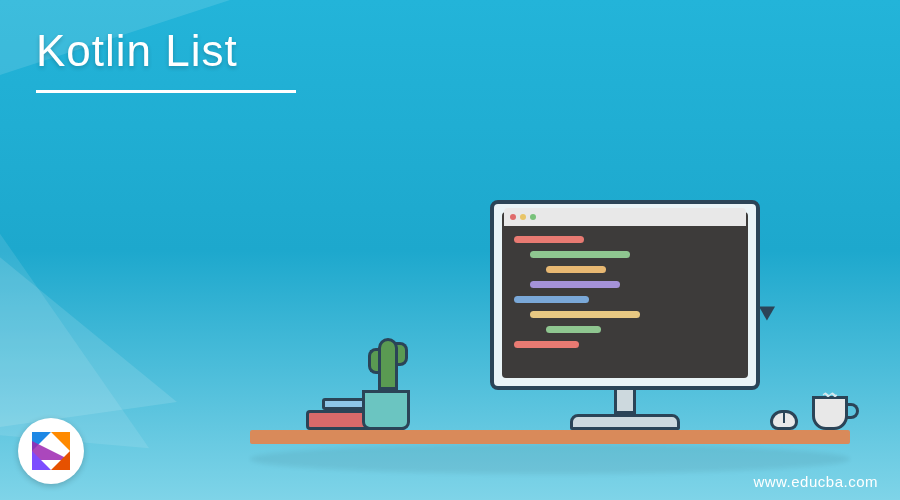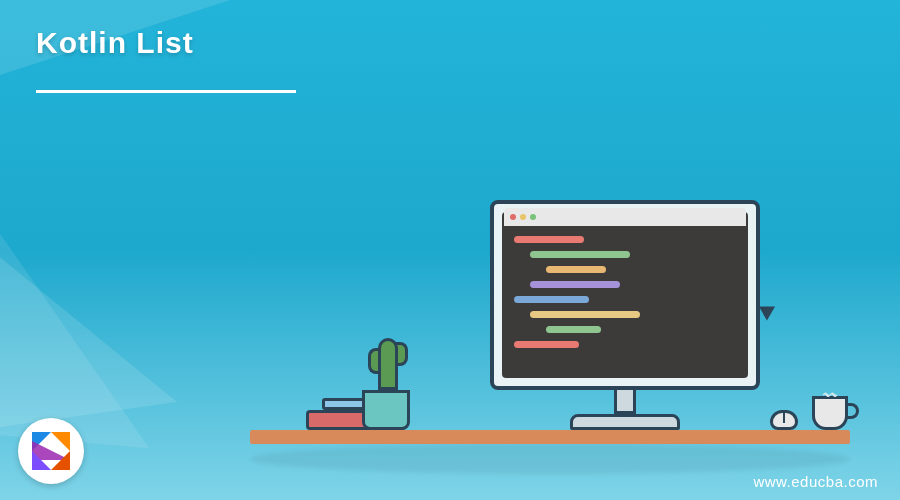--- a/index.html
+++ b/index.html
@@ -16,21 +16,21 @@
       border-top: 75px solid rgba(255,255,255,0.12);
       border-right: 230px solid transparent; }
     .tri-l { position: absolute; top: 160px; left: -80px; width: 0; height: 0;
       border-bottom: 260px solid rgba(255,255,255,0.12);
       border-right: 240px solid transparent; transform: rotate(-8deg); }
     .tri-l2 { position: absolute; top: 200px; left: -40px; width: 0; height: 0;
       border-bottom: 240px solid rgba(255,255,255,0.1);
       border-right: 200px solid transparent; transform: rotate(5deg); }
     .title {
       position: absolute; top: 26px; left: 36px;
-      color: #fff; font-size: 30px; font-weight: 700;
+      color: #fff; font-size: 44px; font-weight: 400;
       text-shadow: 0 2px 4px rgba(0,0,0,0.2);
       letter-spacing: 1px;
     }
     .title-underline {
       position: absolute; top: 90px; left: 36px;
       width: 260px; height: 3px; background: #fff;
     }
     .desk {
       position: absolute; bottom: 56px; left: 250px; width: 600px; height: 14px;
       background: #d98a5a;

